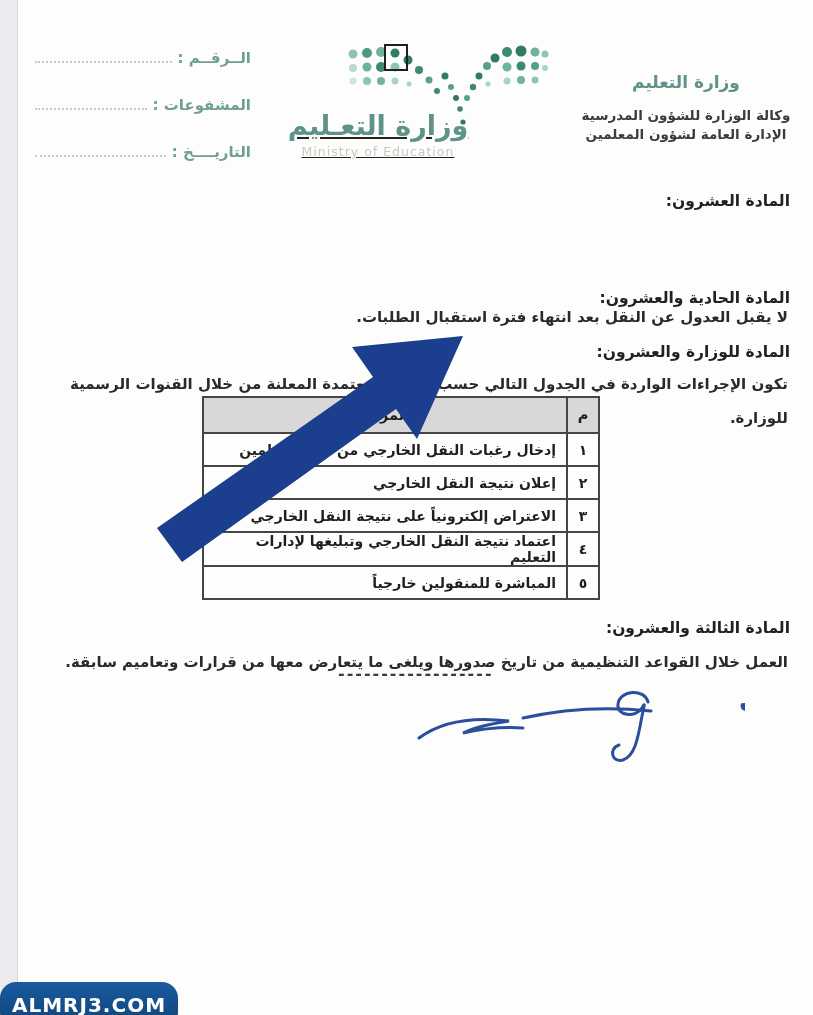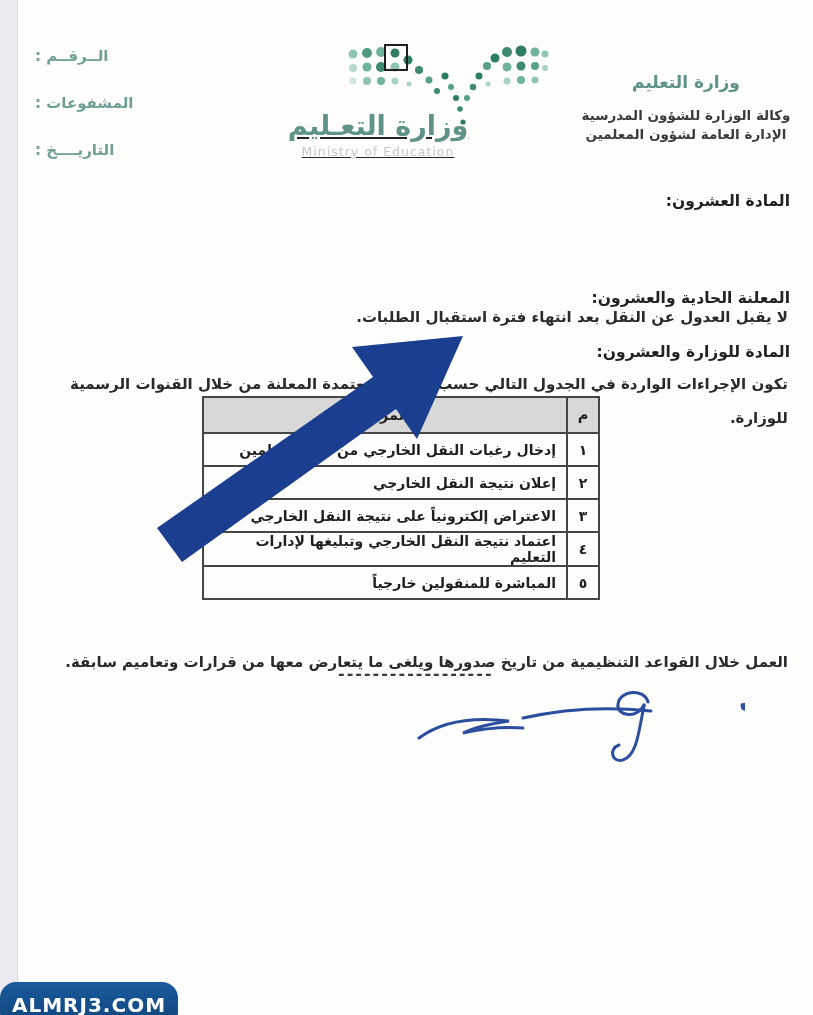--- a/index.html
+++ b/index.html
@@ -29,21 +29,21 @@
   .logo-dots{position:absolute;left:345px;top:40px;}
   .logo-square{
     position:absolute;left:384px;top:44px;width:20px;height:23px;
     border:2.5px solid #1f1f1f;background:transparent;z-index:5;
   }
   .logo-textblock{position:absolute;left:283px;top:110px;width:190px;text-align:center;text-decoration:underline;}
   .logo-ar{font-size:27px;font-weight:bold;color:#5f938a;direction:rtl;}
   .logo-en{font-size:12.5px;color:#c7c7c4;letter-spacing:1px;margin-top:3px;}
 
   .hfields{position:absolute;left:35px;top:47px;width:216px;}
-  .hfield{display:flex;direction:rtl;align-items:flex-end;margin-bottom:27px;height:20px;flex-direction:column;}
+  .hfield{display:flex;direction:rtl;align-items:flex-end;margin-bottom:27px;height:20px;}
   .hfield-label{font-size:15px;font-weight:bold;color:#6f9e96;white-space:nowrap;}
   .hfield-dots{flex:1;border-bottom:2px dotted #bccfca;margin:0 6px 4px 0;height:14px;}
 
   
   .article-heading{
     position:absolute;right:23px;margin:0;direction:rtl;
     font-size:15.5px;font-weight:bold;color:#222;
   }
   .article-body{
     position:absolute;right:25px;left:28px;margin:0;direction:rtl;
@@ -158,21 +158,21 @@
       <span class="hfield-dots"></span>
     </div>
     <div class="hfield">
       <span class="hfield-label">التاريــــخ :</span>
       <span class="hfield-dots"></span>
     </div>
   </div>
 
   <h3 class="article-heading" style="top:192px">المادة العشرون:</h3>
 
-  <h3 class="article-heading" style="top:289px">المعلنة الحادية والعشرون:</h3>
+  <h3 class="article-heading" style="top:289px">المادة الحادية والعشرون:</h3>
   <p class="article-body" style="top:300px">لا يقبل العدول عن النقل بعد انتهاء فترة استقبال الطلبات.</p>
 
   <h3 class="article-heading" style="top:343px">المادة للوزارة والعشرون:</h3>
   <p class="article-body" style="top:367px">تكون الإجراءات الواردة في الجدول التالي حسب الــــــ المعتمدة المعلنة من خلال القنوات الرسمية للوزارة.</p>
 
   <table class="ptable">
     <thead>
       <tr>
         <th class="col-num">م</th>
         <th class="col-stage" style="text-align:center">المرحلة</th>
@@ -195,20 +195,21 @@
         <td class="col-num">٤</td>
         <td class="col-stage">اعتماد نتيجة النقل الخارجي وتبليغها لإدارات التعليم</td>
       </tr>
       <tr>
         <td class="col-num">٥</td>
         <td class="col-stage">المباشرة للمنقولين خارجياً</td>
       </tr>
     </tbody>
   </table>
 
+  <h3 class="article-heading" style="top:619px">المادة الثالثة والعشرون:</h3>
   <p class="article-body" style="top:645px">العمل خلال القواعد التنظيمية من تاريخ صدورها ويلغى ما يتعارض معها من قرارات وتعاميم سابقة.</p>
 
   <div class="dashes">------------------</div>
 
   <svg class="signature" width="340" height="85" viewBox="0 0 340 85">
     <g stroke="#2b4f9e" stroke-width="3" fill="none" stroke-linecap="round">
 
       <path d="M 243 22 c -4 -14 -28 -12 -30 2 c -2 12 18 14 24 4 c 4 -7 2 -2 0 8 c -4 22 -7 40 -19 44 c -11 3 -15 -11 -4 -15"></path>
 
       <path d="M 118 38 q 62 -14 128 -7"></path>

